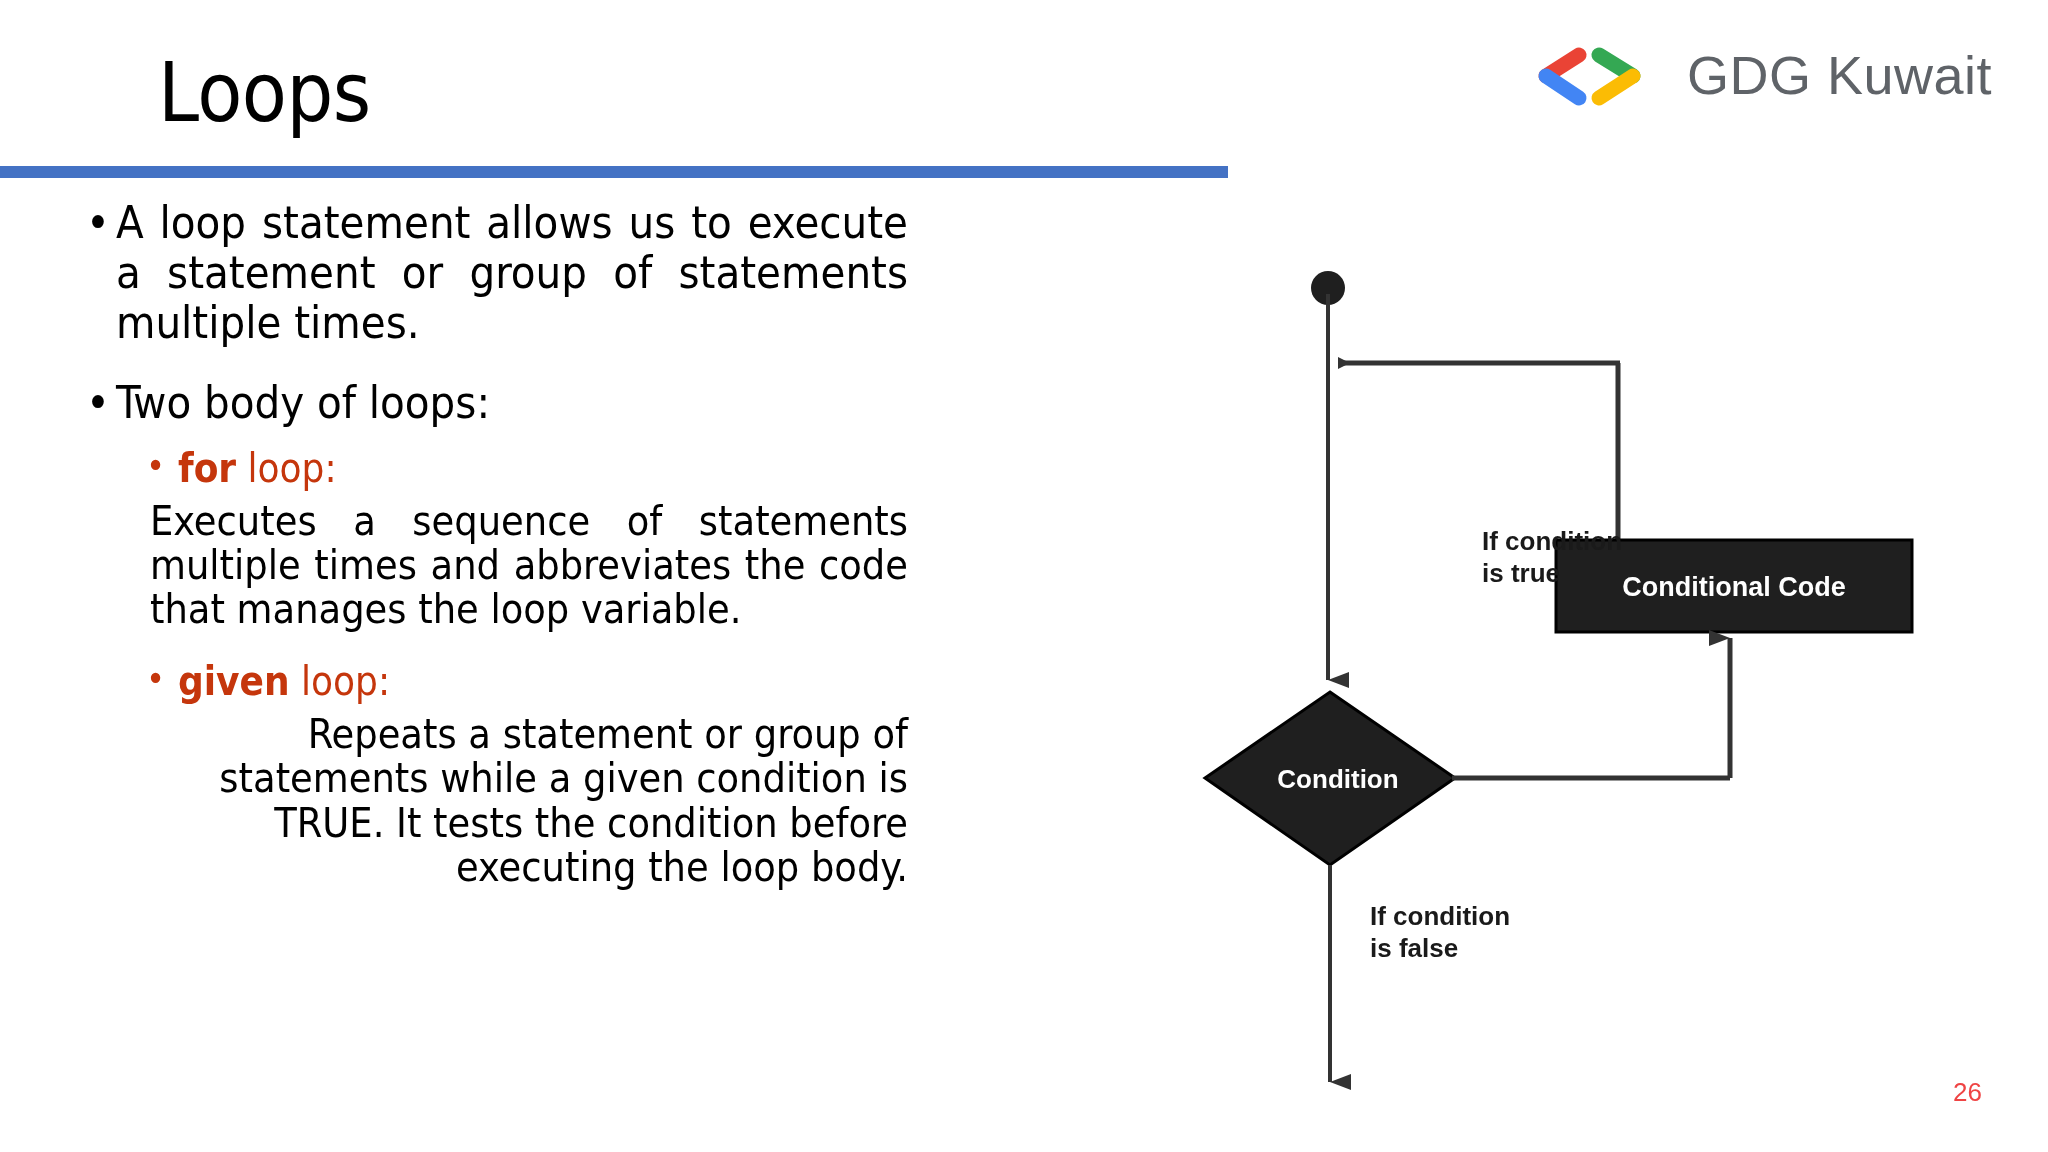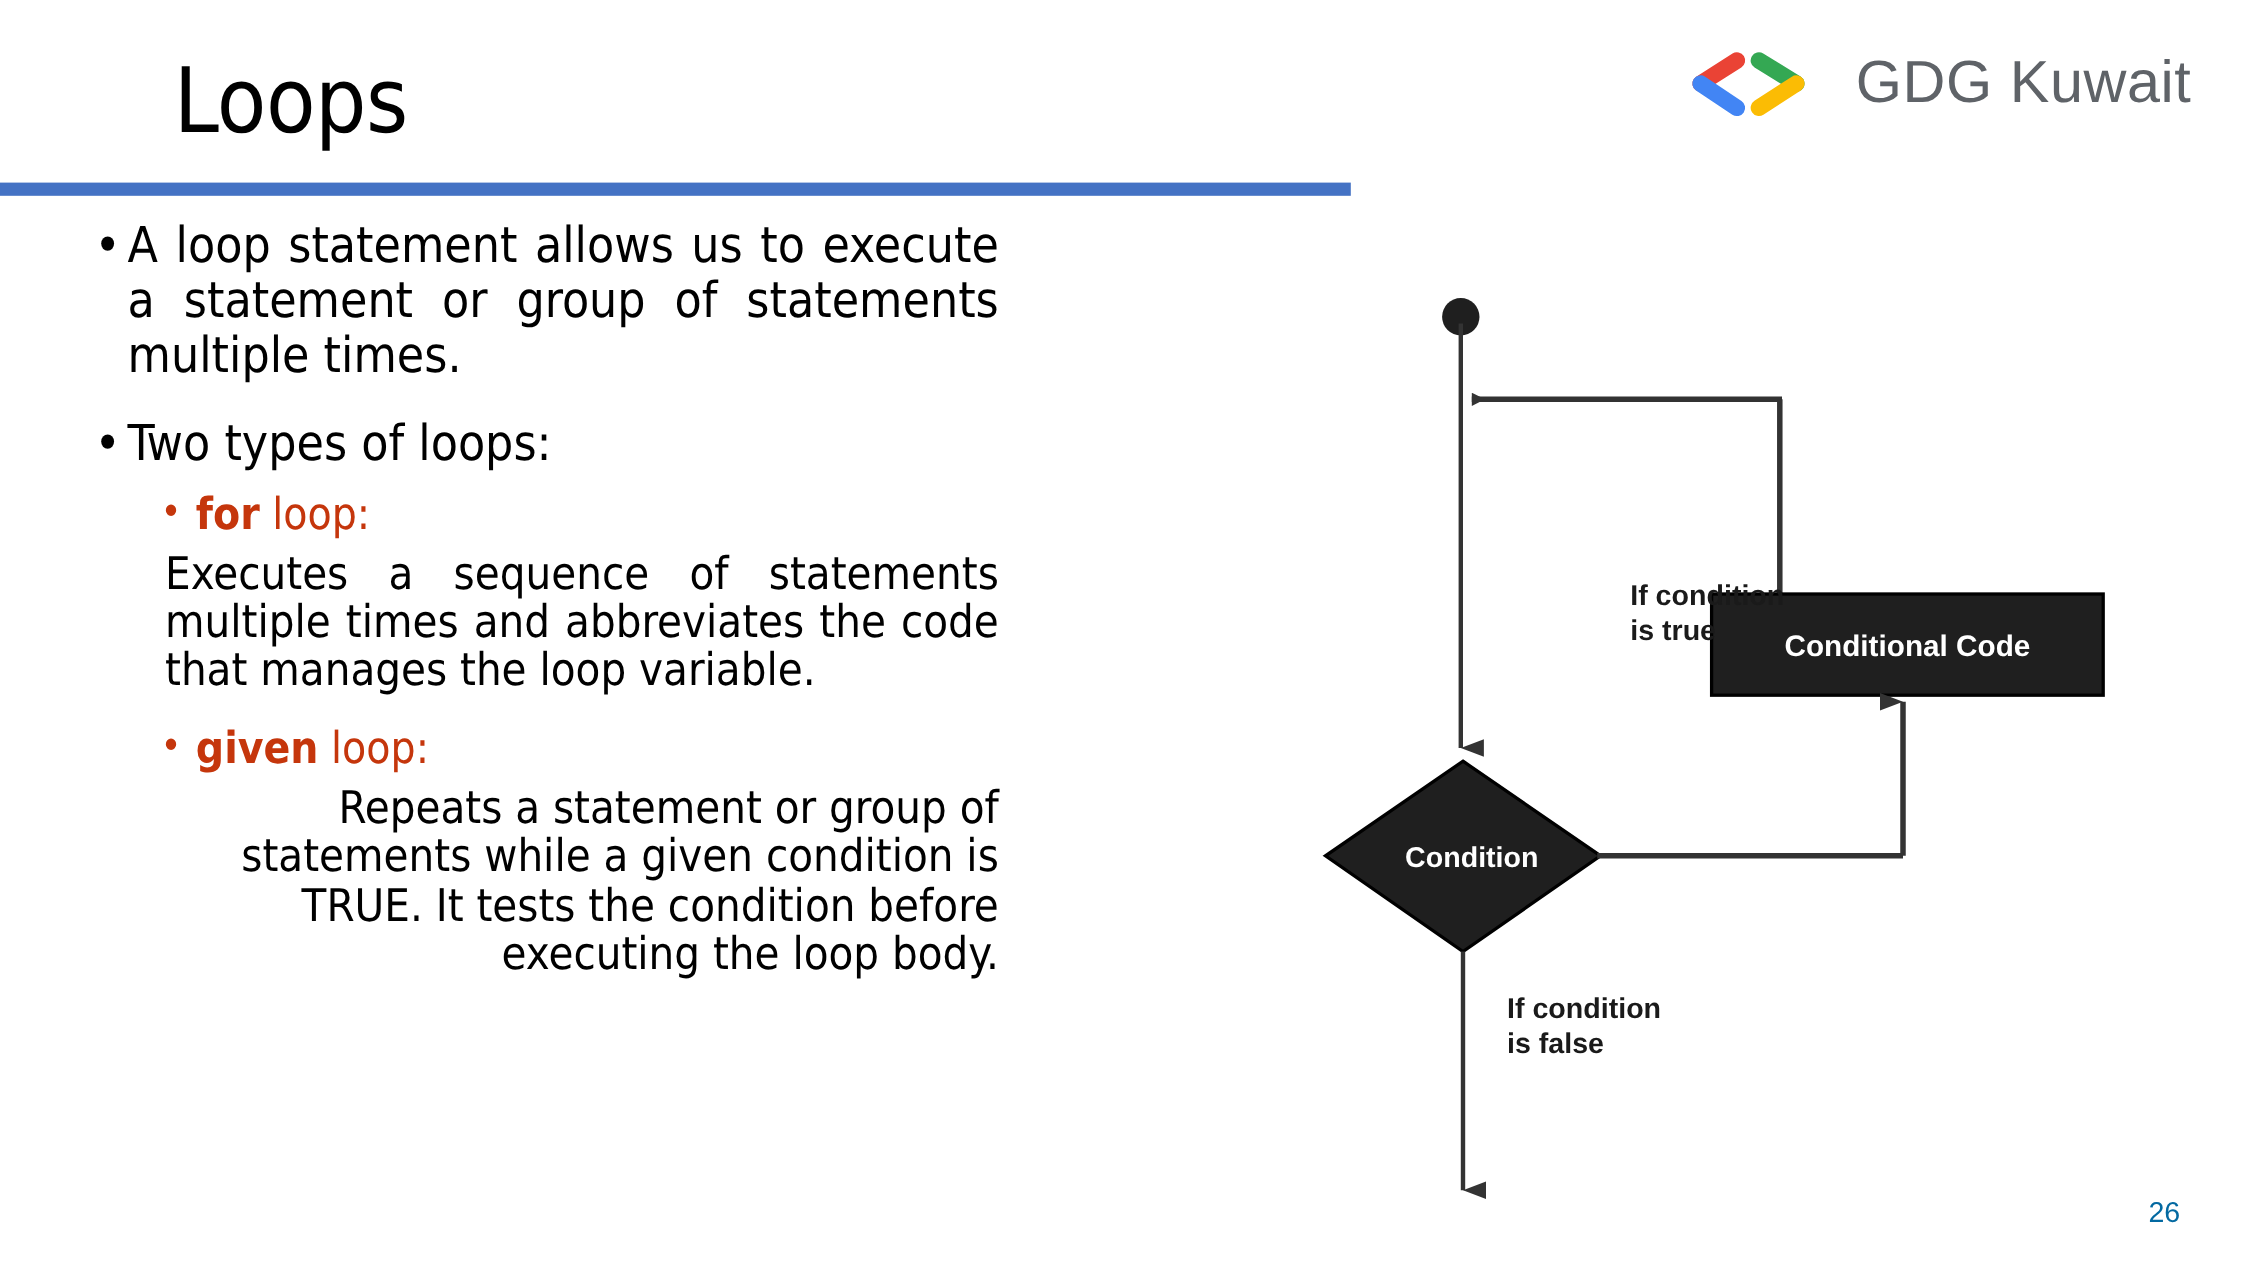--- a/index.html
+++ b/index.html
@@ -115,24 +115,24 @@
     color: #000000;
     text-align: justify;
     margin-top: 8px;
   }
   .para.ragged { text-align: right; padding-left: 100px; }
 
   
   .page-num {
     position: absolute;
     right: 66px;
-    bottom: 34px;
+    bottom: 44px;
     font-family: "Liberation Sans", sans-serif;
     font-size: 26px;
-    color: #0369a1;
+    color: #ef4444;
   }
 
   
   .flow {
     position: absolute;
     left: 1180px;
     top: 260px;
     width: 800px;
     height: 860px;
   }
@@ -172,21 +172,21 @@
 
   <div class="body-col">
 
     <div class="l1">
       <span class="dot">•</span>
       <span>A loop statement allows us to execute a statement or group of statements multiple times.</span>
     </div>
 
     <div class="l1 nojust" style="margin-top:30px;">
       <span class="dot">•</span>
-      <span>Two types of loops:</span>
+      <span>Two body of loops:</span>
     </div>
 
     <div class="l2">
       <span class="dot">•</span>
       <span class="kw">for</span><span> loop:</span>
     </div>
 
     <div class="para">Executes a sequence of statements multiple times and abbreviates the code that manages the loop variable.</div>
 
     <div class="l2" style="margin-top:28px;">

